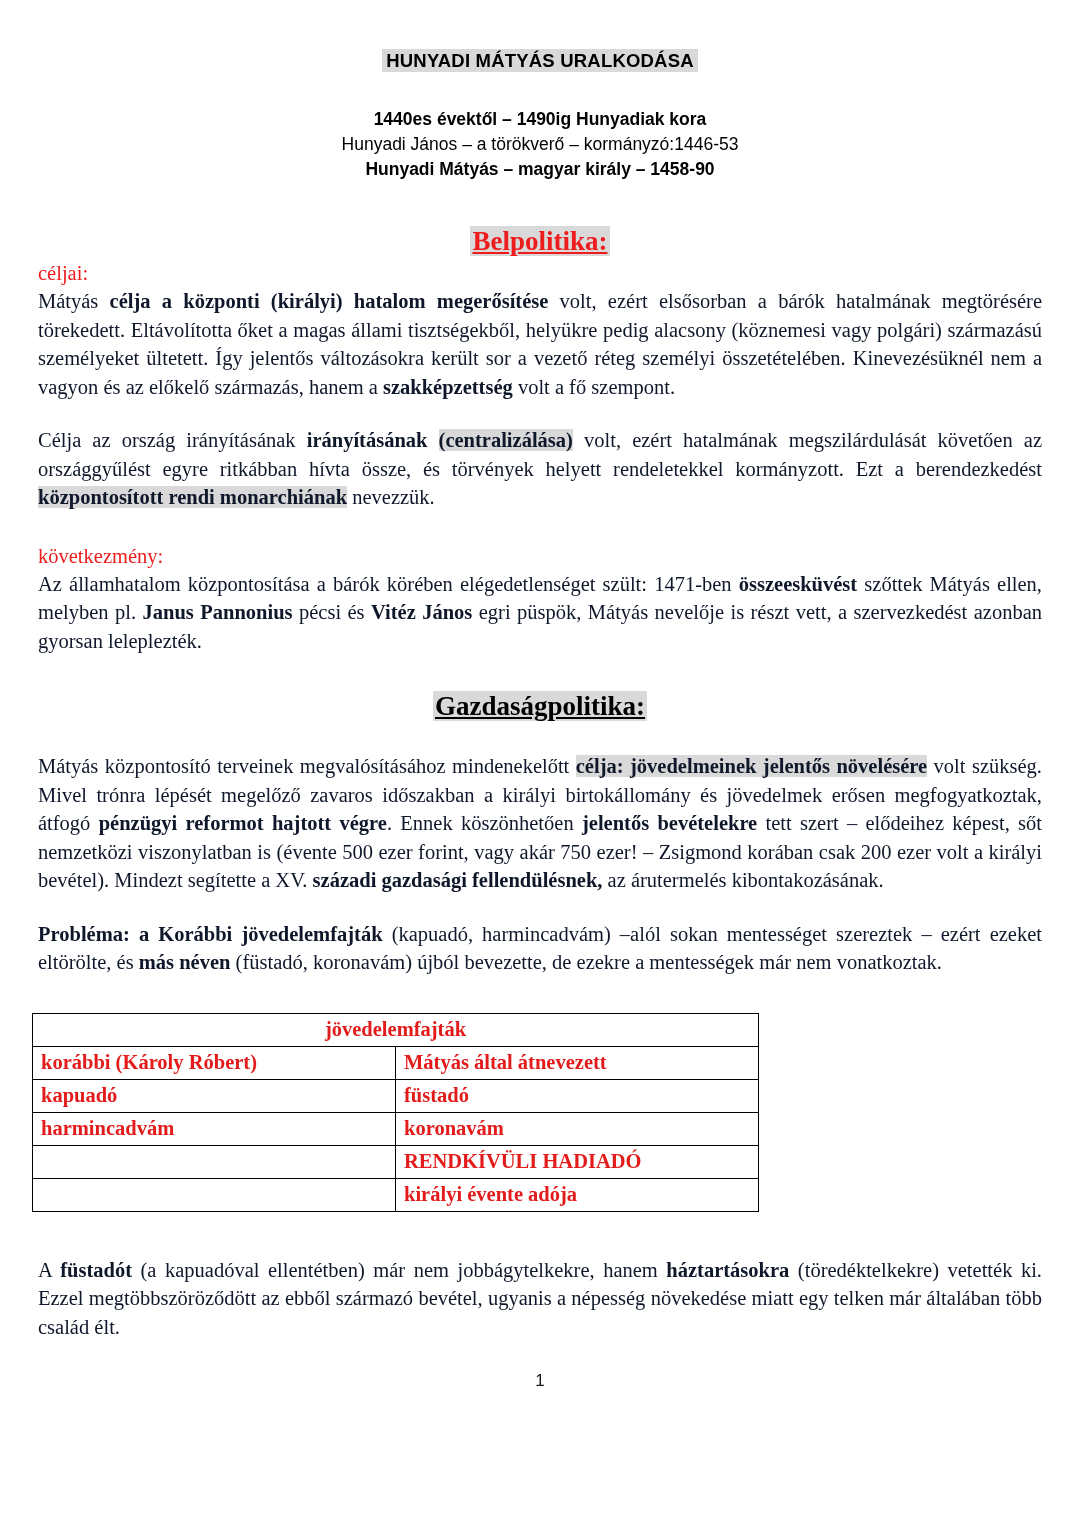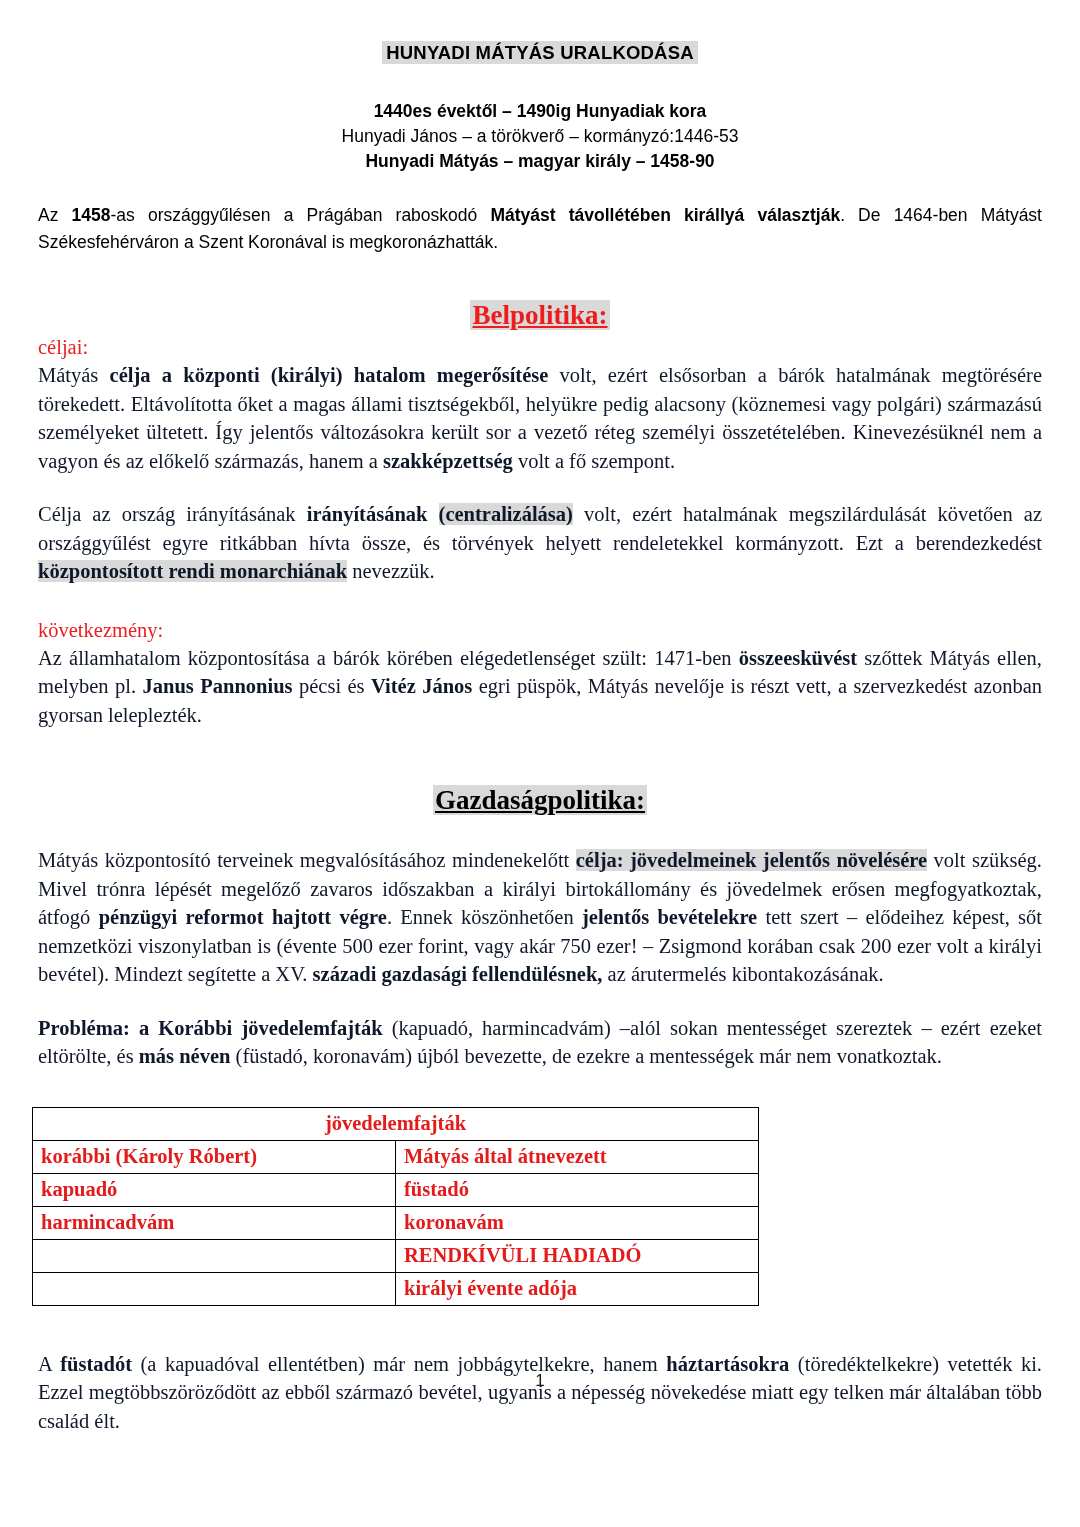--- a/index.html
+++ b/index.html
@@ -12,21 +12,21 @@
     width: 1080px;
     height: 1527px;
     background: #ffffff;
     box-sizing: border-box;
     padding: 0;
     overflow: hidden;
   }
   .content {
     position: absolute;
     left: 38px;
-    top: 4px;
+    top: 12px;
     width: 1004px;
   }
   b, .b { font-weight: bold; }
   .hl { background: #d9d9d9; }
 
   
   .doc-title {
     font-family: "Liberation Sans", sans-serif;
     font-weight: bold;
     font-size: 18.5px;
@@ -58,21 +58,21 @@
   }
 
   
   .section-head {
     text-align: center;
     font-family: "Liberation Serif", serif;
     font-weight: bold;
     font-size: 27px;
     margin-top: 44px;
   }
-  .section-head.gazd { margin-top: 56px; }
+  .section-head.gazd { margin-top: 36px; }
   .section-head span {
     background: #d9d9d9;
     text-decoration: underline;
     padding: 0 2px;
   }
   .section-head .red-head { color: #ee1c1c; }
 
   
   .lead-label {
     font-family: "Liberation Serif", serif;
@@ -144,21 +144,20 @@
     <div class="doc-title">
       <span class="hl">HUNYADI MÁTYÁS URALKODÁSA</span>
     </div>
 
     <div class="subtitle">
       <div class="l1">1440es évektől – 1490ig Hunyadiak kora</div>
       <div class="l2">Hunyadi János – a törökverő – kormányzó:1446-53</div>
       <div class="l3">Hunyadi Mátyás – magyar király – 1458-90</div>
     </div>
 
-    <p class="intro"><span>Az </span><b>1458</b><span>-as országgyűlésen a Prágában raboskodó </span><b>Mátyást távollétében királlyá választják</b><span>. De 1464-ben Mátyást Székesfehérváron a Szent Koronával is megkoronázhatták.</span></p>
 
     <div class="section-head">
       <span class="red-head">Belpolitika:</span>
     </div>
 
     <div class="lead-label">céljai:</div>
 
     <p class="body-p"><span>Mátyás </span><b>célja a központi (királyi) hatalom megerősítése</b><span> volt, ezért elsősorban a bárók hatalmának megtörésére törekedett. Eltávolította őket a magas állami tisztségekből, helyükre pedig alacsony (köznemesi vagy polgári) származású személyeket ültetett. Így jelentős változásokra került sor a vezető réteg személyi összetételében. Kinevezésüknél nem a vagyon és az előkelő származás, hanem a </span><b>szakképzettség</b><span> volt a fő szempont.</span></p>
 
     <p class="body-p sp"><span>Célja az ország irányításának </span><b>irányításának </b><b class="hl">(centralizálása)</b><span> volt, ezért hatalmának megszilárdulását követően az országgyűlést egyre ritkábban hívta össze, és törvények helyett rendeletekkel kormányzott. Ezt a berendezkedést </span><b class="hl">központosított rendi monarchiának</b><span> nevezzük.</span></p>

